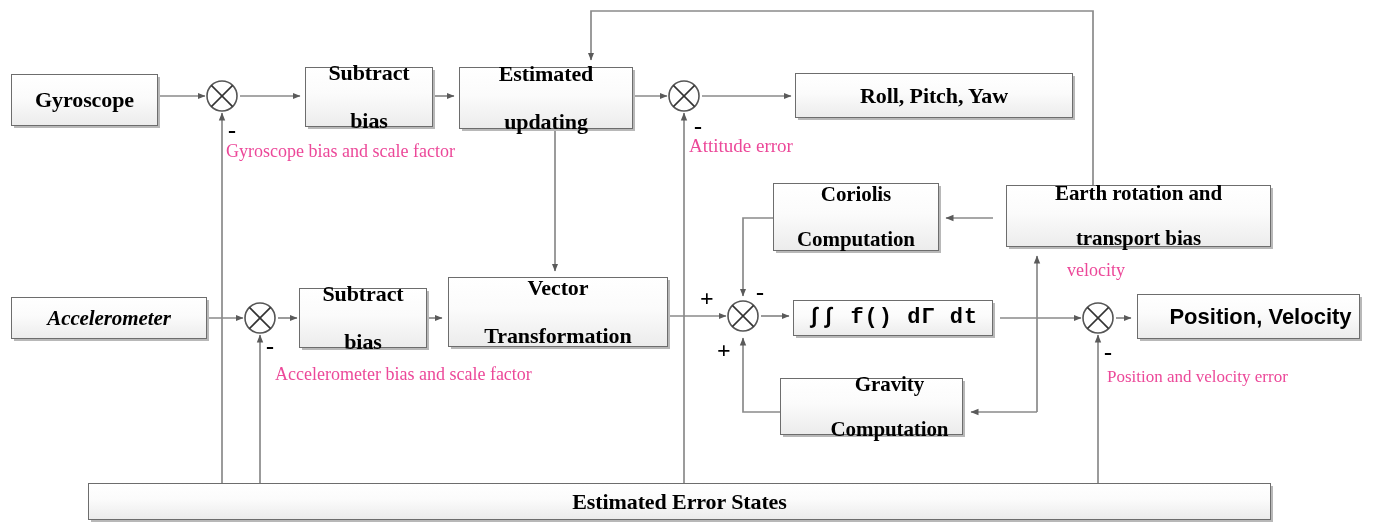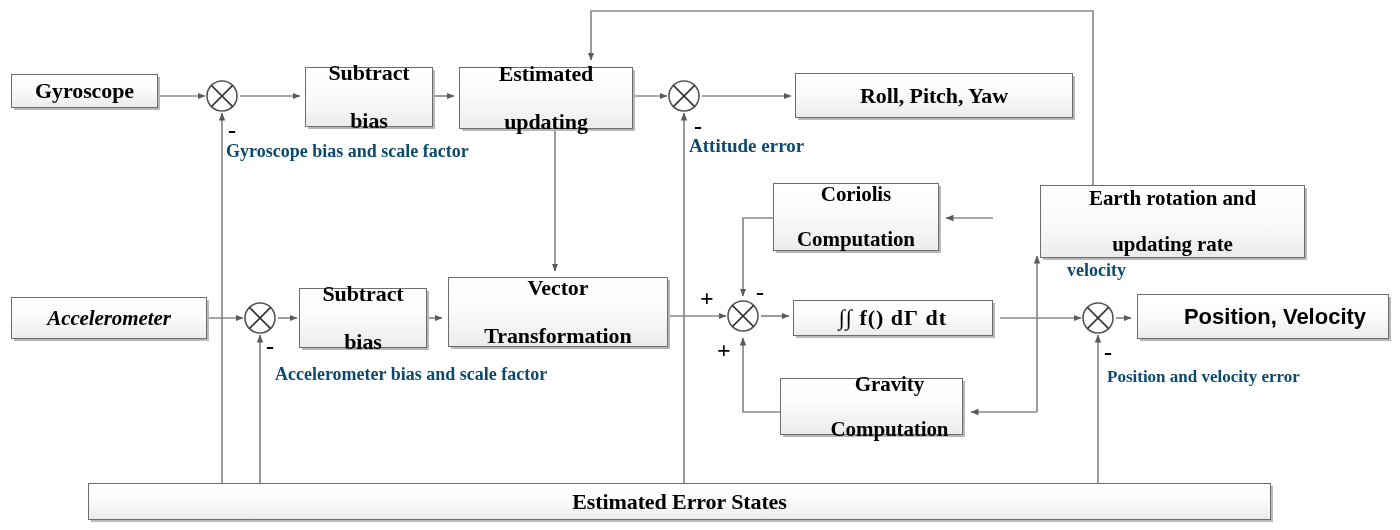--- a/index.html
+++ b/index.html
@@ -22,22 +22,22 @@
     font-weight:bold;
     color:#000000;
     line-height:1.08;
     letter-spacing:-0.1px;
   }
   .box span{display:block;width:100%;}
   .box.sans{font-family:"Liberation Sans","DejaVu Sans",sans-serif;letter-spacing:0px;}
   
   .lbl{
     position:absolute;
-    font-weight:bold;
-    color:#0c4a6e;
+    font-weight:normal;
+    color:#ec4899;
     white-space:nowrap;
     font-family:"Liberation Serif","DejaVu Serif",serif;
   }
   .sign{
     position:absolute;
     font-weight:bold;
     color:#000000;
     font-family:"Liberation Serif","DejaVu Serif",serif;
     line-height:1;
   }
@@ -120,21 +120,21 @@
     <line x1="7.4" y1="7.4" x2="28.6" y2="28.6" stroke="#333" stroke-width="1.6"></line>
     <line x1="28.6" y1="7.4" x2="7.4" y2="28.6" stroke="#333" stroke-width="1.6"></line>
   </svg>
 
   <svg class="sum" style="left:1080px;top:300px;width:36px;height:36px;" viewBox="0 0 36 36" xmlns="http://www.w3.org/2000/svg">
     <circle cx="18" cy="18" r="15" fill="#ffffff" stroke="#555" stroke-width="1.6"></circle>
     <line x1="7.4" y1="7.4" x2="28.6" y2="28.6" stroke="#333" stroke-width="1.6"></line>
     <line x1="28.6" y1="7.4" x2="7.4" y2="28.6" stroke="#333" stroke-width="1.6"></line>
   </svg>
 
-  <div class="box" style="left:11px;top:74px;width:147px;height:34px;font-size:22px;">
+  <div class="box" style="left:11px;top:74px;width:147px;height:52px;font-size:22px;">
     <span>Gyroscope</span>
   </div>
 
   <div class="box" style="left:305px;top:67px;width:128px;height:60px;font-size:22px;">
     <span>
       <span>Subtract</span><br>
       <span>bias</span>
     </span>
   </div>
 
@@ -149,24 +149,24 @@
     <span>Roll, Pitch, Yaw</span>
   </div>
 
   <div class="box" style="left:773px;top:183px;width:166px;height:68px;font-size:21px;">
     <span>
       <span>Coriolis</span><br>
       <span>Computation</span>
     </span>
   </div>
 
-  <div class="box" style="left:1006px;top:185px;width:265px;height:73px;font-size:21px;margin-left:34px;">
+  <div class="box" style="left:1006px;top:185px;width:265px;height:62px;font-size:21px;">
     <span>
       <span>Earth rotation and</span><br>
-      <span>updating rate</span>
+      <span>transport bias</span>
     </span>
   </div>
 
   <div class="box" style="left:11px;top:297px;width:196px;height:42px;font-size:21px;font-style:italic;">
     <span>Accelerometer</span>
   </div>
 
   <div class="box" style="left:299px;top:288px;width:128px;height:60px;font-size:22px;">
     <span>
       <span>Subtract</span><br>
@@ -174,32 +174,32 @@
     </span>
   </div>
 
   <div class="box" style="left:448px;top:277px;width:220px;height:70px;font-size:22px;align-items:center;">
     <span>
       <span>Vector</span><br>
       <span>Transformation</span>
     </span>
   </div>
 
-  <div class="box" style="left:793px;top:300px;width:200px;height:36px;font-size:22px;letter-spacing:1px;">
+  <div class="box" style="left:793px;top:300px;width:200px;height:36px;font-size:22px;letter-spacing:1px;font-family:Liberation Mono, monospace;">
     <span>∫∫ f()  dГ dt</span>
   </div>
 
   <div class="box" style="left:780px;top:378px;width:183px;height:57px;font-size:21px;padding-left:36px;">
     <span>
       <span>Gravity</span><br>
       <span>Computation</span>
     </span>
   </div>
 
-  <div class="box sans" style="left:1137px;top:294px;width:252px;height:45px;font-size:22px;padding-left:24px;">
+  <div class="box sans" style="left:1137px;top:294px;width:223px;height:45px;font-size:22px;padding-left:24px;">
     <span>Position, Velocity</span>
   </div>
 
   <div class="box" style="left:88px;top:483px;width:1183px;height:37px;font-size:22px;">
     <span>Estimated Error States</span>
   </div>
 
   <div class="sign" style="left:228px;top:118px;font-size:24px;">-</div>
   <div class="sign" style="left:694px;top:114px;font-size:24px;">-</div>
   <div class="sign" style="left:266px;top:334px;font-size:24px;">-</div>

